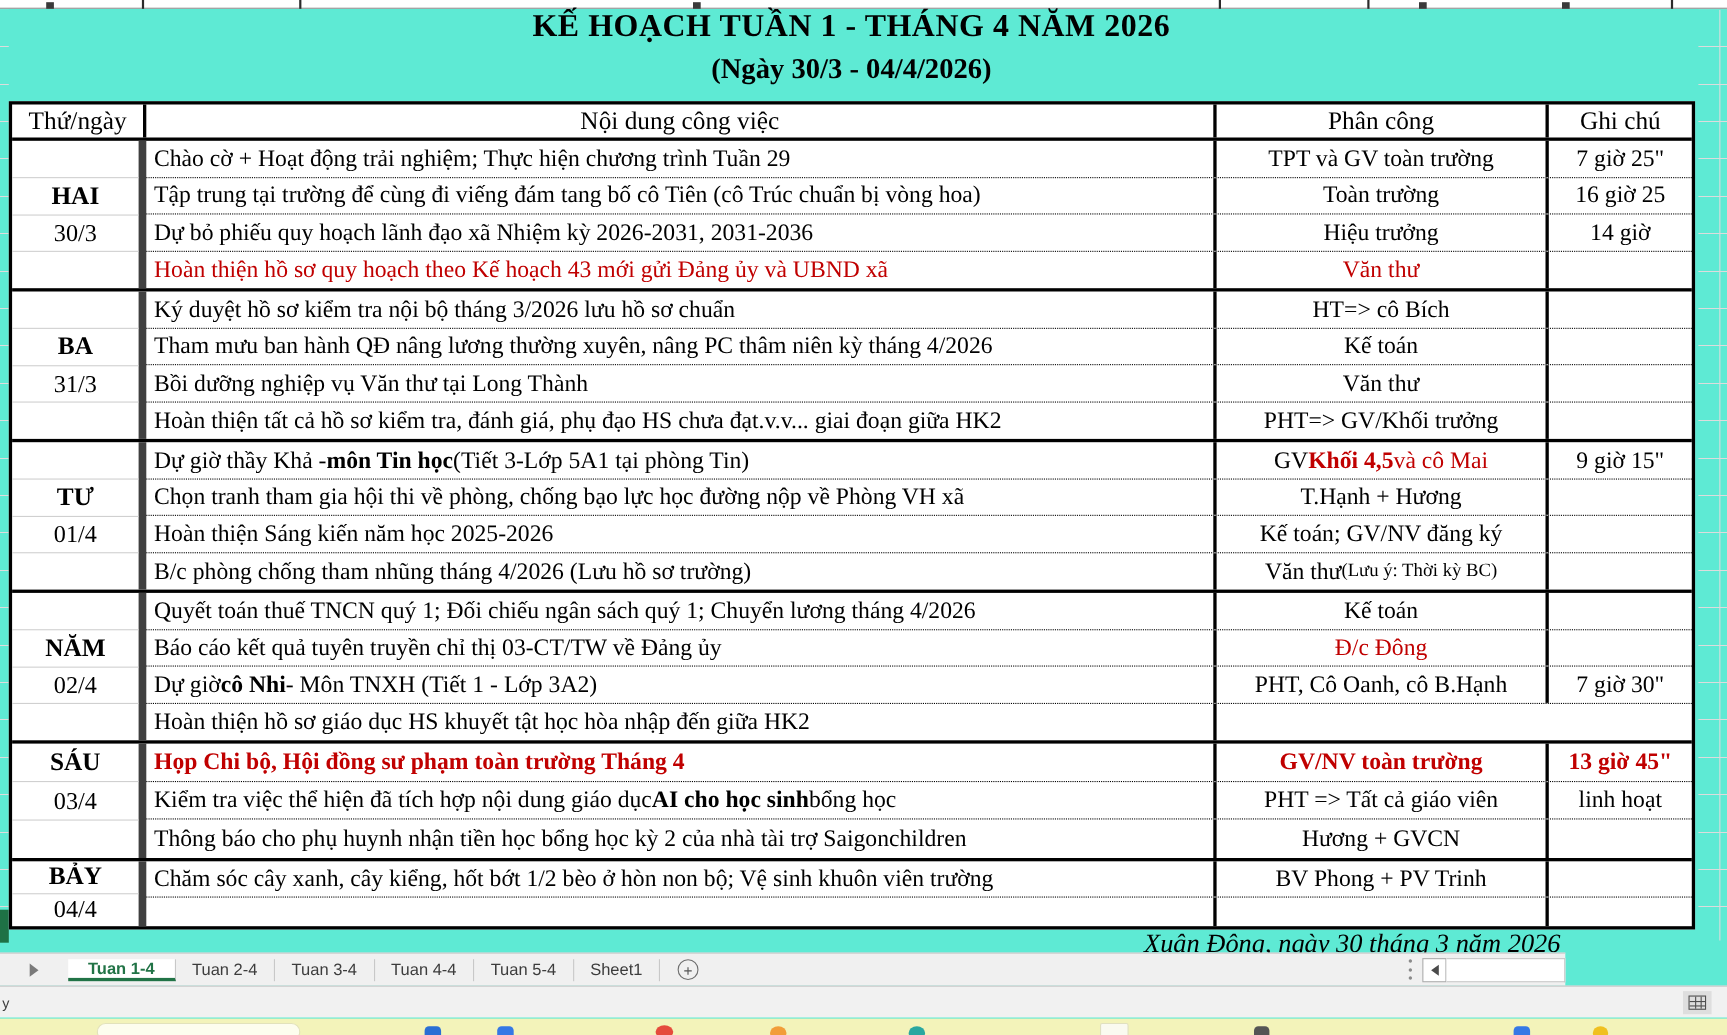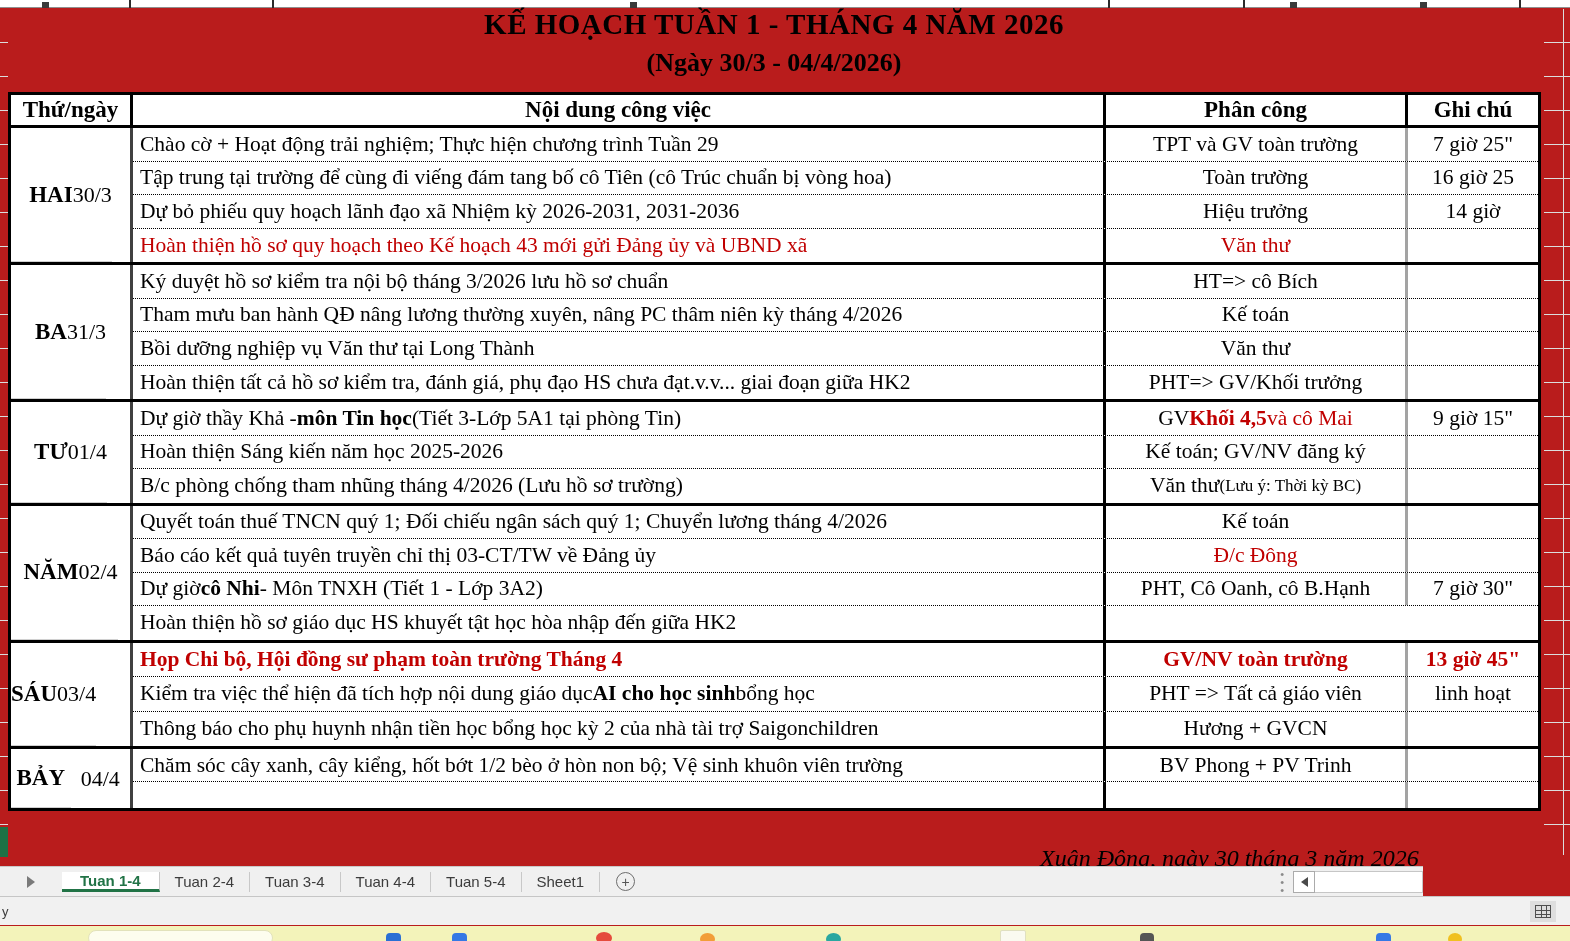--- a/index.html
+++ b/index.html
@@ -1,18 +1,18 @@
 <!DOCTYPE html>
 <html><head>
 <meta charset="utf-8">
 <style>
   *{margin:0;padding:0;box-sizing:border-box}
   html,body{width:1570px;height:941px;overflow:hidden;background:#fff}
   body{font-family:"Liberation Serif","DejaVu Serif",serif;color:#000}
-  .screen{position:absolute;left:0;top:0;width:1570px;height:941px;background:#b91c1c;overflow:hidden}
+  .screen{position:absolute;left:0;top:0;width:1570px;height:941px;background:#5eead4;overflow:hidden}
 
   
   .topstrip{position:absolute;left:0;top:0;width:1570px;height:8px;background:#fff;border-bottom:1px solid #8f8f8f}
   .topstrip .vtick{position:absolute;top:0;width:2px;height:8px;background:#2b2b2b}
   .topstrip .frag{position:absolute;top:2px;width:7px;height:6px;background:#3a3a3a}
 
   
   .gridstrip{position:absolute;background:
     repeating-linear-gradient(to bottom,transparent 0 33px,#dcdcdc 33px 34px)}
   .leftstrip{left:0;top:9px;width:8px;height:846px}
@@ -23,42 +23,42 @@
   
   .title1{position:absolute;left:8px;top:8px;width:1532px;text-align:center;
     font-size:29px;font-weight:bold;letter-spacing:.5px}
   .title2{position:absolute;left:8px;top:48px;width:1532px;text-align:center;
     font-size:26px;font-weight:bold}
 
   
   .sched{position:absolute;left:8px;top:92px;width:1533px;border:3px solid #000;background:#fff}
   .hdr{display:flex;height:33px;border-bottom:3px solid #000}
   .hdr .hcell{display:flex;align-items:center;justify-content:center;
-    font-weight:bold;font-size:23px;border-right:3px solid #000}
+    font-weight:normal;font-size:23px;border-right:3px solid #000}
   .hcell.h-day{flex:0 0 122px}
   .hcell.h-task{flex:0 0 973px}
   .hcell.h-assign{flex:0 0 302px}
   .hcell.h-note{flex:1;border-right:none}
 
   .day-block{display:flex;border-bottom:3px solid #000}
   .day-block:last-child{border-bottom:none}
-  .day-col{flex:0 0 122px;border-right:3px solid #404040;display:flex;}
+  .day-col{flex:0 0 122px;border-right:7px solid #404040;display:flex;flex-direction:column}
   .day-sub{flex:1;display:flex;align-items:center;justify-content:center;border-bottom:1px solid #d0d0d0}
   .day-sub:last-child{border-bottom:none}
   .day-name{font-weight:bold;font-size:23px}
   .day-date{font-size:22px}
   .rows-col{flex:1;display:flex;flex-direction:column}
   .c-row{display:flex;height:33.5px;border-bottom:1px dotted #000}
   .c-row:last-child{border-bottom:none}
   .day-block.h3 .c-row{height:34.5px}
   .day-block.h2 .c-row{height:33px}
   .day-block.h2 .c-row:last-child{height:26px}
   .cell{display:flex;align-items:center;font-size:21.5px;overflow:hidden;white-space:nowrap}
   .cell-task{flex:0 0 973px;border-right:3px solid #000;padding-left:7px;justify-content:flex-start}
-  .cell-assign{flex:0 0 302px;border-right:3px solid #a3a3a3;justify-content:center;text-align:center}
+  .cell-assign{flex:0 0 302px;border-right:3px solid #000000;justify-content:center;text-align:center}
   .cell-note{flex:1;justify-content:center;text-align:center}
   .b{font-weight:bold}
   .r{color:#c00000}
   .sm{font-size:17px}
 
   
   .footnote{position:absolute;left:1040px;top:845px;font-style:italic;font-size:24px;white-space:nowrap}
 
   
   .tabbar{position:absolute;left:0;top:866px;width:1423px;height:30px;background:#f0f0f0;
@@ -283,20 +283,31 @@
                 <span>GV </span>
                 <span class="b r">Khối 4,5</span>
                 <span class="r"> và cô Mai</span>
               </div>
               <div class="cell cell-note">
                 <span>9 giờ 15"</span>
               </div>
             </div>
             <div class="c-row">
               <div class="cell cell-task">
+                <span>Chọn tranh tham gia hội thi về phòng, chống bạo lực học đường nộp về Phòng VH xã</span>
+              </div>
+              <div class="cell cell-assign">
+                <span>T.Hạnh + Hương</span>
+              </div>
+              <div class="cell cell-note">
+                <span></span>
+              </div>
+            </div>
+            <div class="c-row">
+              <div class="cell cell-task">
                 <span>Hoàn thiện Sáng kiến năm học 2025-2026</span>
               </div>
               <div class="cell cell-assign">
                 <span>Kế toán; GV/NV đăng ký</span>
               </div>
               <div class="cell cell-note">
                 <span></span>
               </div>
             </div>
             <div class="c-row">

